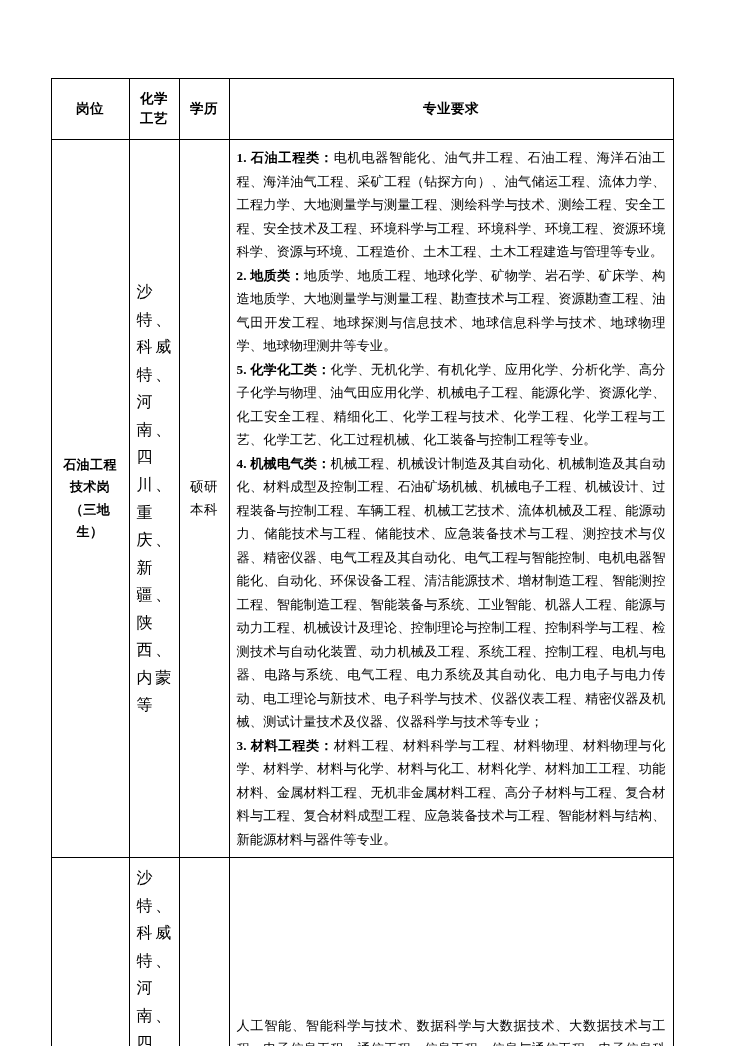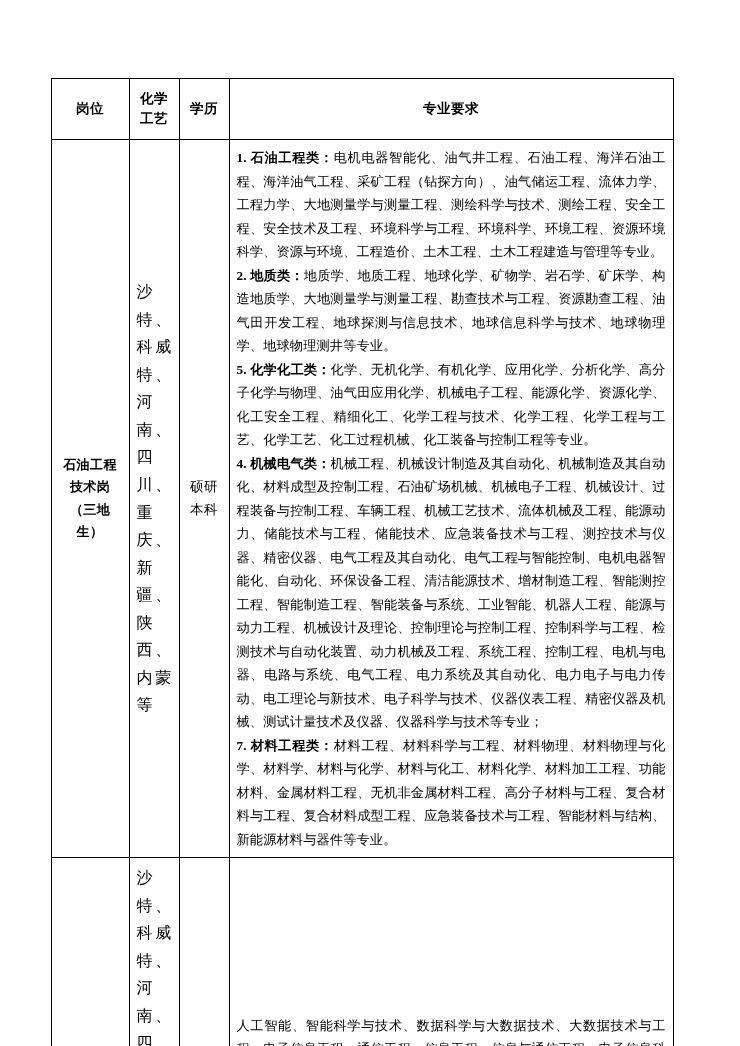--- a/index.html
+++ b/index.html
@@ -110,21 +110,21 @@
         <td class="post">石油工程技术岗（三地生）</td>
         <td class="loc">
           <span class="loc-inner">沙特、科威特、河南、四川、重庆、新疆、陕西、内蒙等</span>
         </td>
         <td class="edu">硕研本科</td>
         <td class="req">
           <p><span class="lead">1. 石油工程类：</span><span>电机电器智能化、油气井工程、石油工程、海洋石油工程、海洋油气工程、采矿工程（钻探方向）、油气储运工程、流体力学、工程力学、大地测量学与测量工程、测绘科学与技术、测绘工程、安全工程、安全技术及工程、环境科学与工程、环境科学、环境工程、资源环境科学、资源与环境、工程造价、土木工程、土木工程建造与管理等专业。</span></p>
           <p><span class="lead">2. 地质类：</span><span>地质学、地质工程、地球化学、矿物学、岩石学、矿床学、构造地质学、大地测量学与测量工程、勘查技术与工程、资源勘查工程、油气田开发工程、地球探测与信息技术、地球信息科学与技术、地球物理学、地球物理测井等专业。</span></p>
           <p><span class="lead">5. 化学化工类：</span><span>化学、无机化学、有机化学、应用化学、分析化学、高分子化学与物理、油气田应用化学、机械电子工程、能源化学、资源化学、化工安全工程、精细化工、化学工程与技术、化学工程、化学工程与工艺、化学工艺、化工过程机械、化工装备与控制工程等专业。</span></p>
           <p><span class="lead">4. 机械电气类：</span><span>机械工程、机械设计制造及其自动化、机械制造及其自动化、材料成型及控制工程、石油矿场机械、机械电子工程、机械设计、过程装备与控制工程、车辆工程、机械工艺技术、流体机械及工程、能源动力、储能技术与工程、储能技术、应急装备技术与工程、测控技术与仪器、精密仪器、电气工程及其自动化、电气工程与智能控制、电机电器智能化、自动化、环保设备工程、清洁能源技术、增材制造工程、智能测控工程、智能制造工程、智能装备与系统、工业智能、机器人工程、能源与动力工程、机械设计及理论、控制理论与控制工程、控制科学与工程、检测技术与自动化装置、动力机械及工程、系统工程、控制工程、电机与电器、电路与系统、电气工程、电力系统及其自动化、电力电子与电力传动、电工理论与新技术、电子科学与技术、仪器仪表工程、精密仪器及机械、测试计量技术及仪器、仪器科学与技术等专业；</span></p>
-          <p><span class="lead">7. 材料工程类：</span><span>材料工程、材料科学与工程、材料物理、材料物理与化学、材料学、材料与化学、材料与化工、材料化学、材料加工工程、功能材料、金属材料工程、无机非金属材料工程、高分子材料与工程、复合材料与工程、复合材料成型工程、应急装备技术与工程、智能材料与结构、新能源材料与器件等专业。</span></p>
+          <p><span class="lead">3. 材料工程类：</span><span>材料工程、材料科学与工程、材料物理、材料物理与化学、材料学、材料与化学、材料与化工、材料化学、材料加工工程、功能材料、金属材料工程、无机非金属材料工程、高分子材料与工程、复合材料与工程、复合材料成型工程、应急装备技术与工程、智能材料与结构、新能源材料与器件等专业。</span></p>
         </td>
       </tr>
       <tr>
         <td class="post">人工智能技术岗</td>
         <td class="loc">
           <span class="loc-inner">沙特、科威特、河南、四川、重庆、新疆、陕西、内蒙等</span>
         </td>
         <td class="edu">硕研本科</td>
         <td class="req">
           <p><span>人工智能、智能科学与技术、数据科学与大数据技术、大数据技术与工程、电子信息工程、通信工程、信息工程、信息与通信工程、电子信息科学与技术、计算机科学与技术、软件工程、网络工程、信息安全、物联网工程、电子与计算机工程、信息与计算机科学、通信与信息系统、信号与信息处理、计算机系统结构、计算机软件与理论、计算机技术、计算机应用技术等专业。</span></p>

